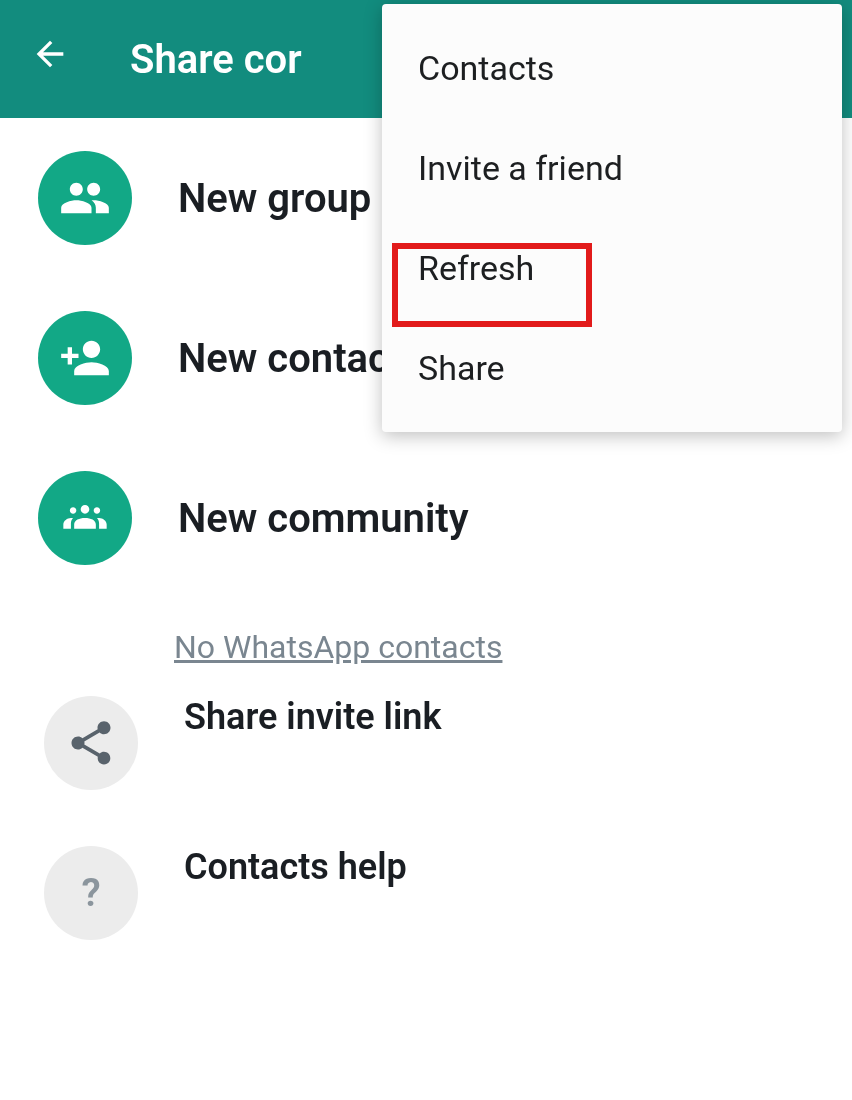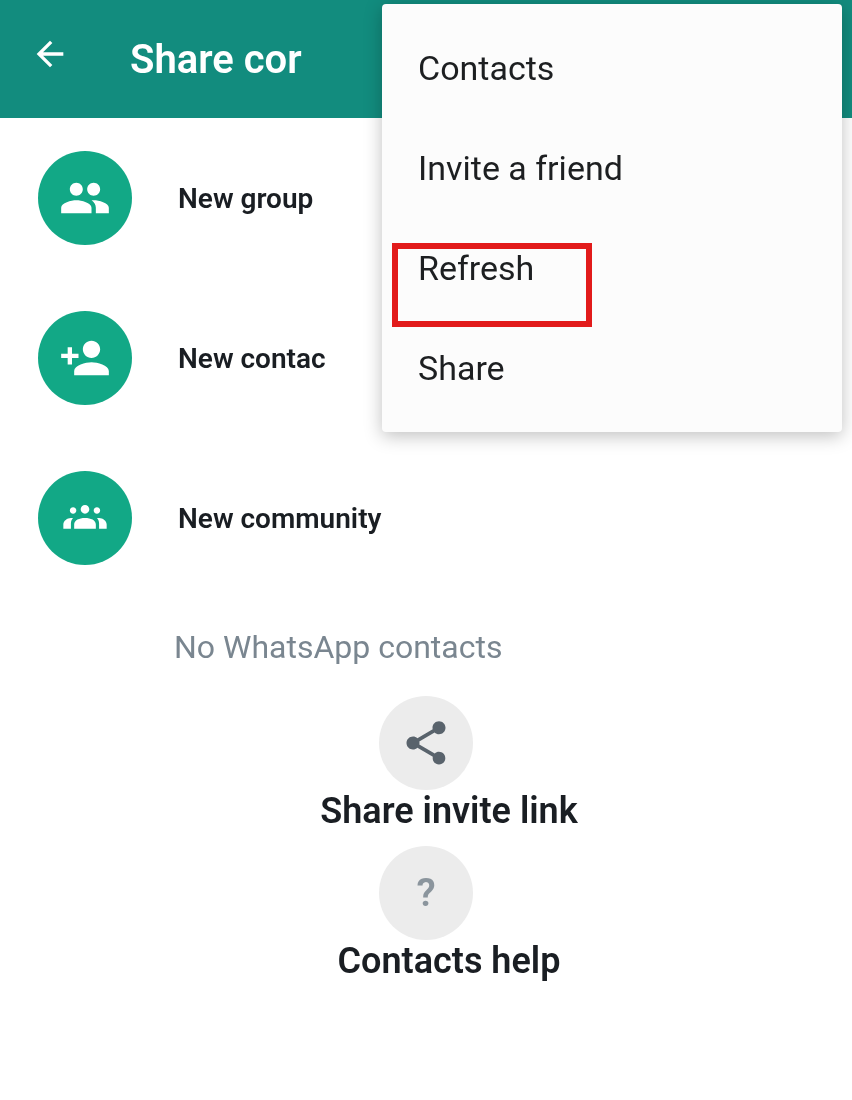--- a/index.html
+++ b/index.html
@@ -62,37 +62,36 @@
     display: flex;
     align-items: center;
     justify-content: center;
     flex-shrink: 0;
   }
   .circle-green svg, .circle-grey svg {
     width: 52px;
     height: 52px;
   }
   .row-label {
-    font-size: 28px;
+    font-size: 40px;
     font-weight: 600;
     color: #1a1e23;
     margin-left: 46px;
   }
   .section-label {
     font-size: 32px;
     color: #7a8690;
     padding: 30px 9px 30px 174px;
+    text-decoration: underline;
   }
   .footer-row {
     display: flex;
-    align-items: center;
     height: 150px;
-    padding: 0 20px;
+    padding: 0 44px;
     cursor: pointer;
-    flex-direction: column;
   }
   .footer-label {
     font-size: 36px;
     font-weight: 600;
     color: #1a1e23;
     margin-left: 46px;
   }
   .popup {
     position: absolute;
     top: 4px;

